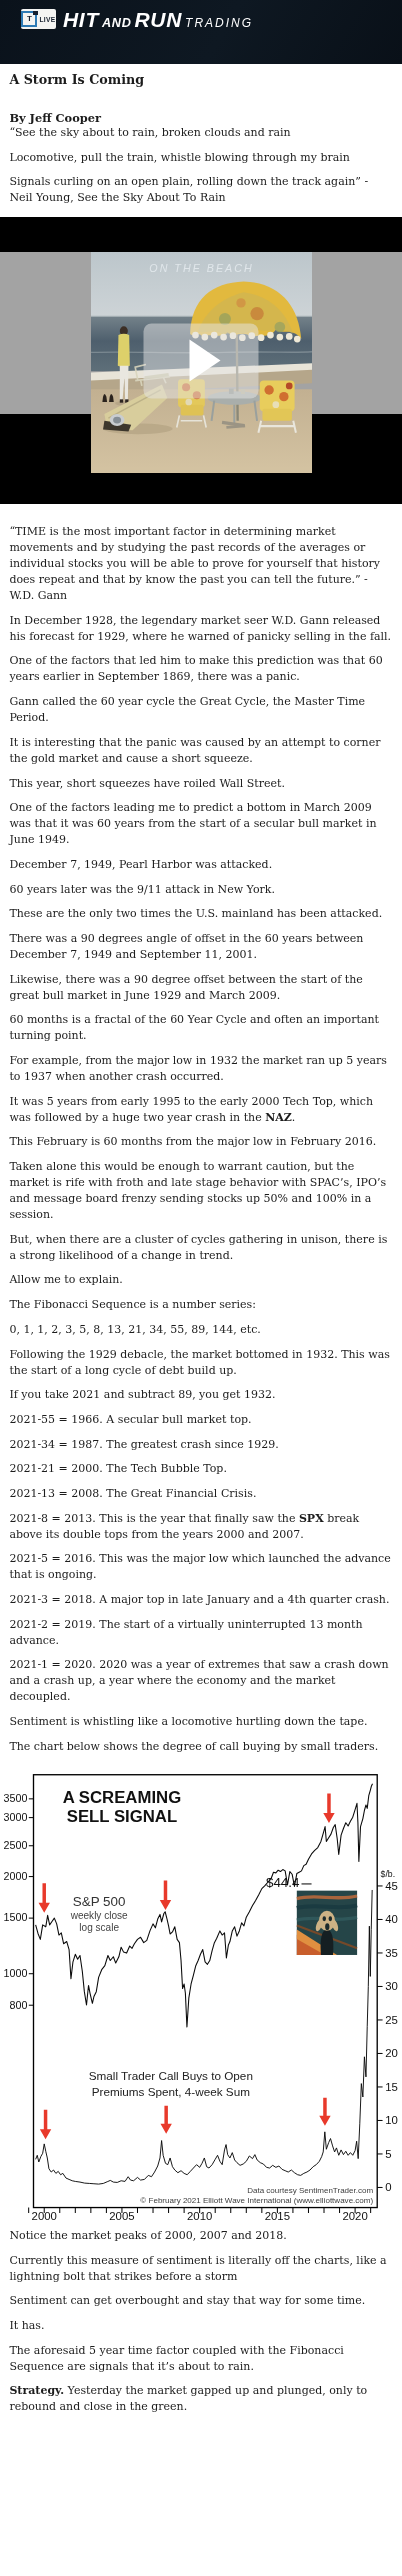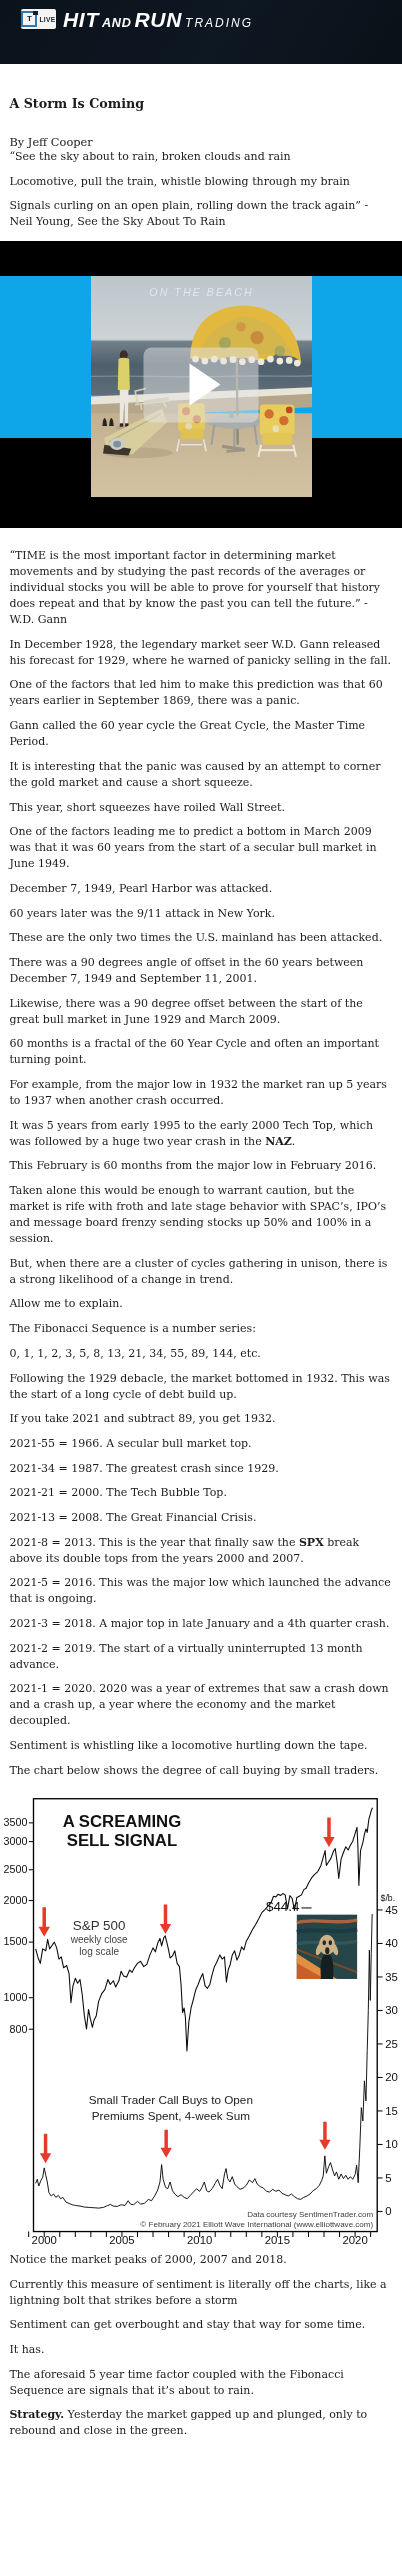--- a/index.html
+++ b/index.html
@@ -11,27 +11,27 @@
   .badge-sq{position:absolute;right:-2.7px;top:-2.7px;width:4.7px;height:4.7px;background:#17202e;}
   .badge-live{font:800 6.7px "Liberation Sans",sans-serif;color:#17202e;letter-spacing:0.3px;}
   .masthead-title{position:absolute;left:63px;top:8px;white-space:nowrap;color:#fff;font-family:"Liberation Sans",sans-serif;font-style:italic;}
   .mt-hit,.mt-run{font-weight:900;font-size:21px;letter-spacing:0.7px;}
   .mt-and{font-weight:900;font-size:12.7px;letter-spacing:0.7px;}
   .mt-trading{font-weight:400;font-size:12px;letter-spacing:2px;}
   .banner{position:absolute;left:62px;top:34px;width:264px;height:20px;background:#f0b42c;display:flex;align-items:center;justify-content:center;}
   .banner span{font:900 13.4px "Liberation Sans",sans-serif;font-style:italic;color:#17202e;letter-spacing:0.7px;}
   
   .content{padding:0 9.4px 60px;}
-  .article-title{font-size:12.7px;font-weight:700;margin:32px 0 0;}
-  .byline{font-size:11.4px;font-weight:400;margin:24px 0 0;}
+  .article-title{font-size:12.7px;font-weight:700;margin:8px 0 0;}
+  .byline{font-size:11.4px;font-weight:700;margin:24px 0 0;}
   .date{font-size:11.4px;font-weight:700;margin:25.5px 0 19px;}
   p.para{font-size:11px;line-height:16px;margin:0 0 8.7px;}
   
   .video{position:relative;height:287px;background:#000;margin:10.7px -9.4px 20px;}
-  .video-stage{position:absolute;top:35px;left:0;right:0;height:162px;background:#0ea5e9;display:flex;justify-content:center;}
+  .video-stage{position:absolute;top:35px;left:0;right:0;height:162px;background:#a3a3a3;display:flex;justify-content:center;}
   .play-overlay{position:absolute;left:50%;top:50%;transform:translate(-50%,-50%);width:115px;height:75px;border-radius:8px;background:rgba(230,230,230,.5);display:flex;align-items:center;justify-content:center;cursor:pointer;}
   .play-triangle{width:0;height:0;border-left:31px solid #ffffff;border-top:21px solid transparent;border-bottom:21px solid transparent;margin-left:8px;}
   
   .chart-wrap{margin:17.4px -9.4px 6.7px;}
   .chart-wrap svg{display:block;}
   svg text{font-family:"Liberation Sans",sans-serif;}
 </style>
 </head>
 <body>
 

